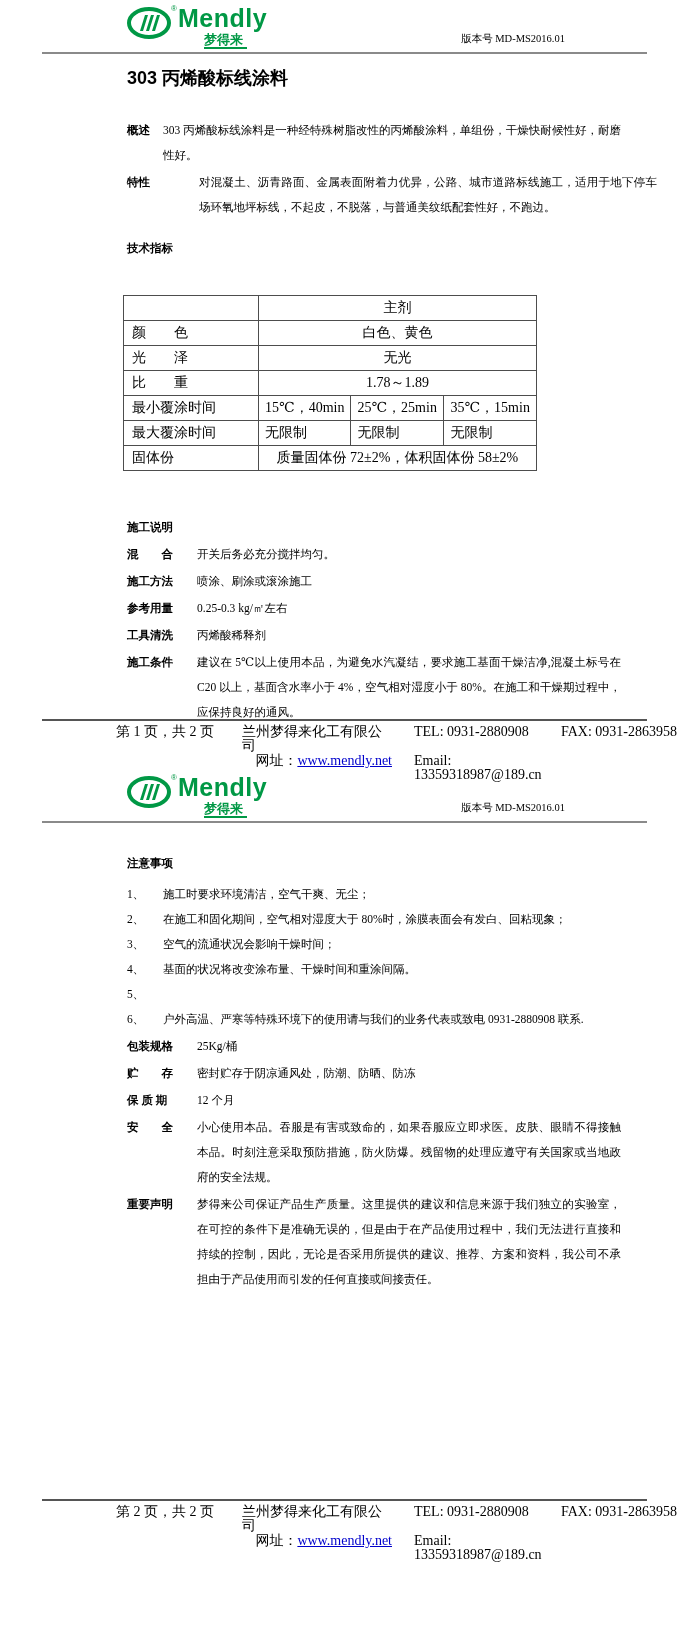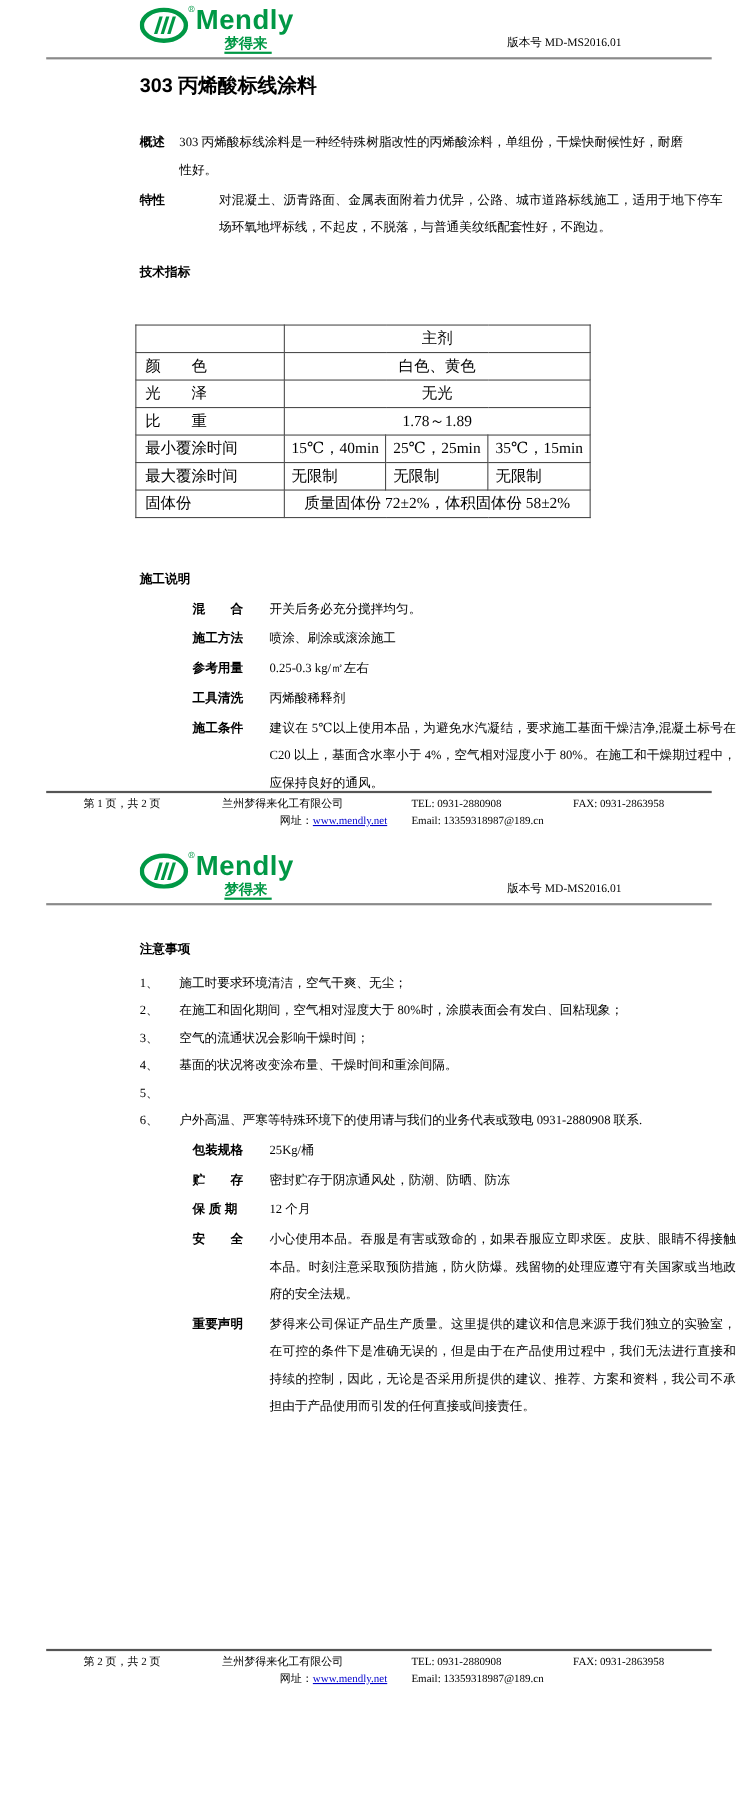--- a/index.html
+++ b/index.html
@@ -51,35 +51,35 @@
   
   table.spec{border-collapse:collapse;margin:34px 0 0 123px;table-layout:fixed;}
   table.spec td{border:1px solid var(--table_border);height:24px;padding:0 6px;
                 font-size:14px;overflow:hidden;white-space:nowrap;}
   table.spec td.c{text-align:center;}
   table.spec td.lab{padding-left:8px;}
 
   
   .kv{display:flex;margin:2px 0 0 127px;}
   .kv-label{width:70px;flex:none;font-weight:bold;line-height:25px;
-            font-family:Liberation Sans, sans-serif;white-space:pre;margin-left:48px;}
+            font-family:Liberation Serif, serif;white-space:pre;}
   .kv-text{width:424px;line-height:25px;text-align:justify;}
 
   
   .note{display:flex;margin:0 0 0 127px;}
   .note-first{margin-top:6px;}
   .note-num{width:36px;flex:none;line-height:25px;}
   .note-text{width:458px;line-height:25px;text-align:justify;}
 
   
   .pfoot{position:absolute;left:0;right:0;}
   .pfoot-1{top:719px;}
   .pfoot-2{top:742px;}
   .pfoot-rule{border-top:2px solid #555;margin:0 40px 0 42px;height:0;}
-  .pfoot-body{display:flex;margin:4px 0 0 76px;font-size:10px;line-height:14px;font-family:Liberation Serif, serif;}
+  .pfoot-body{display:flex;margin:4px 0 0 116px;font-size:14px;line-height:14px;font-family:Liberation Serif, serif;}
   .pfoot-page{width:126px;flex:none;}
   .pfoot-grid{display:grid;grid-template-columns:150px 125px auto;column-gap:22px;}
   .pfoot-grid .r2{margin-top:1px;}
   .site-cell{text-align:right;}
   a.link{color:var(--link_blue);text-decoration:underline;cursor:pointer;}
 </style>
 </head>
 <body>
 
 <div class="page page-1">

